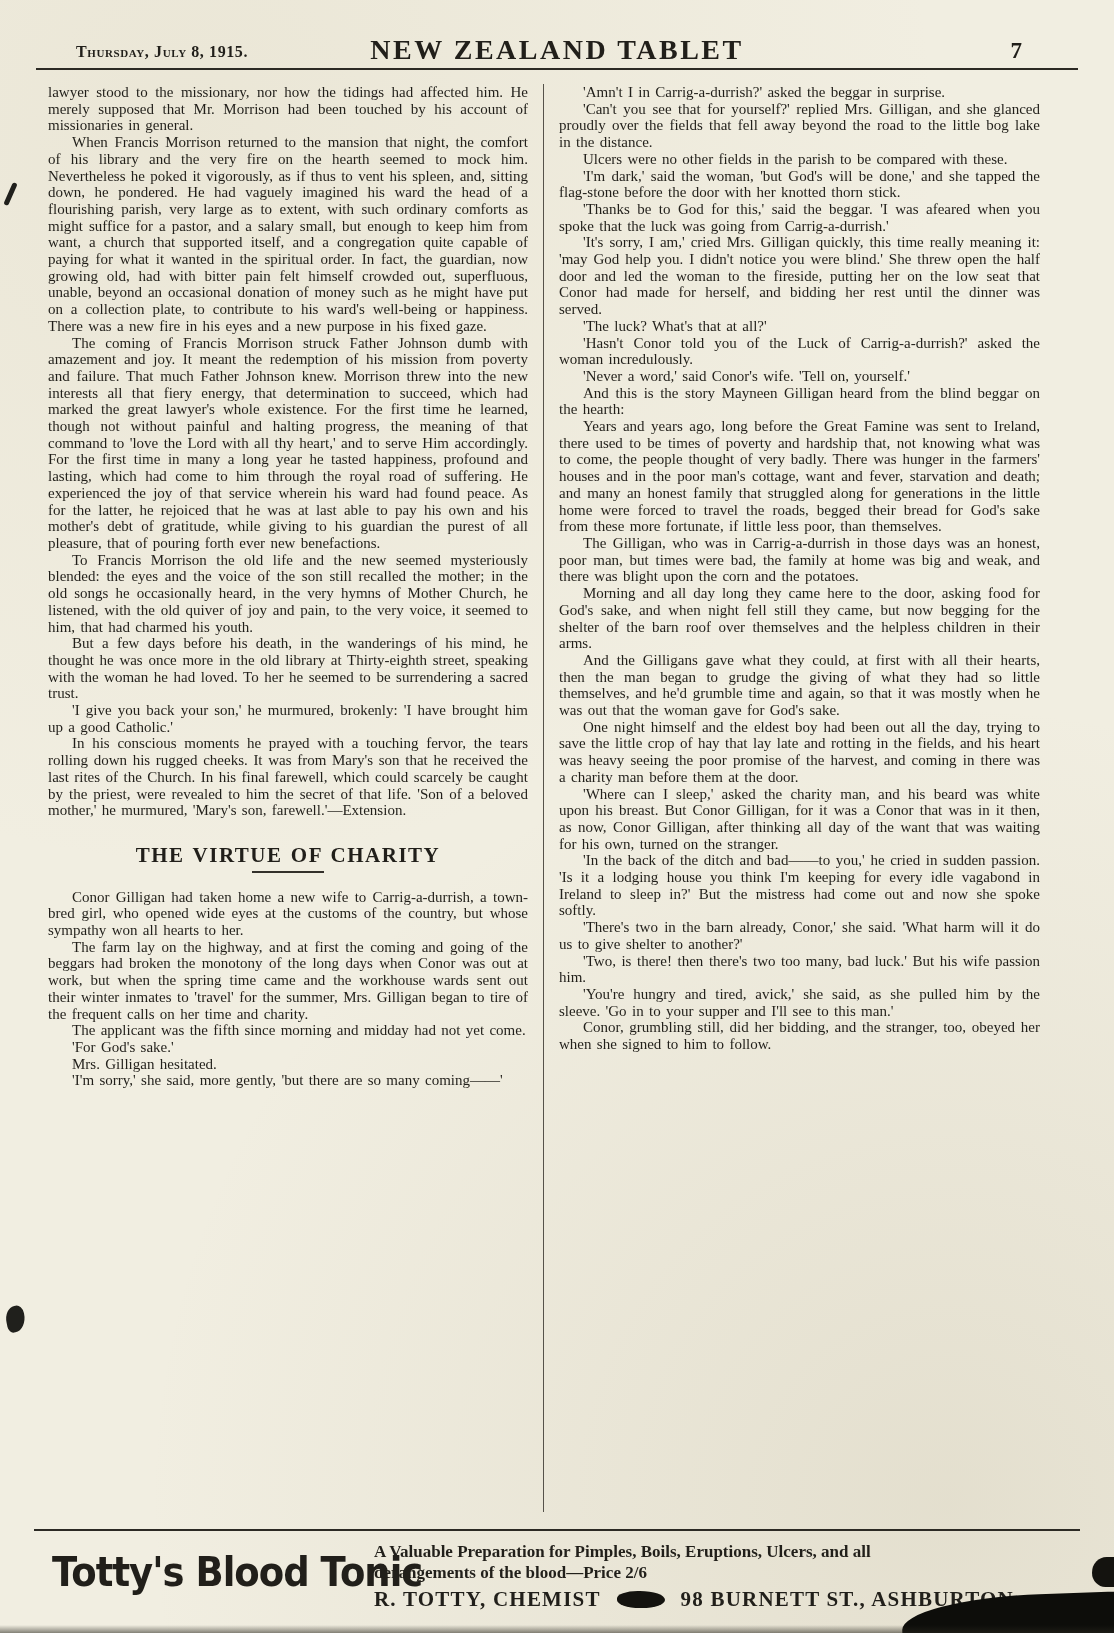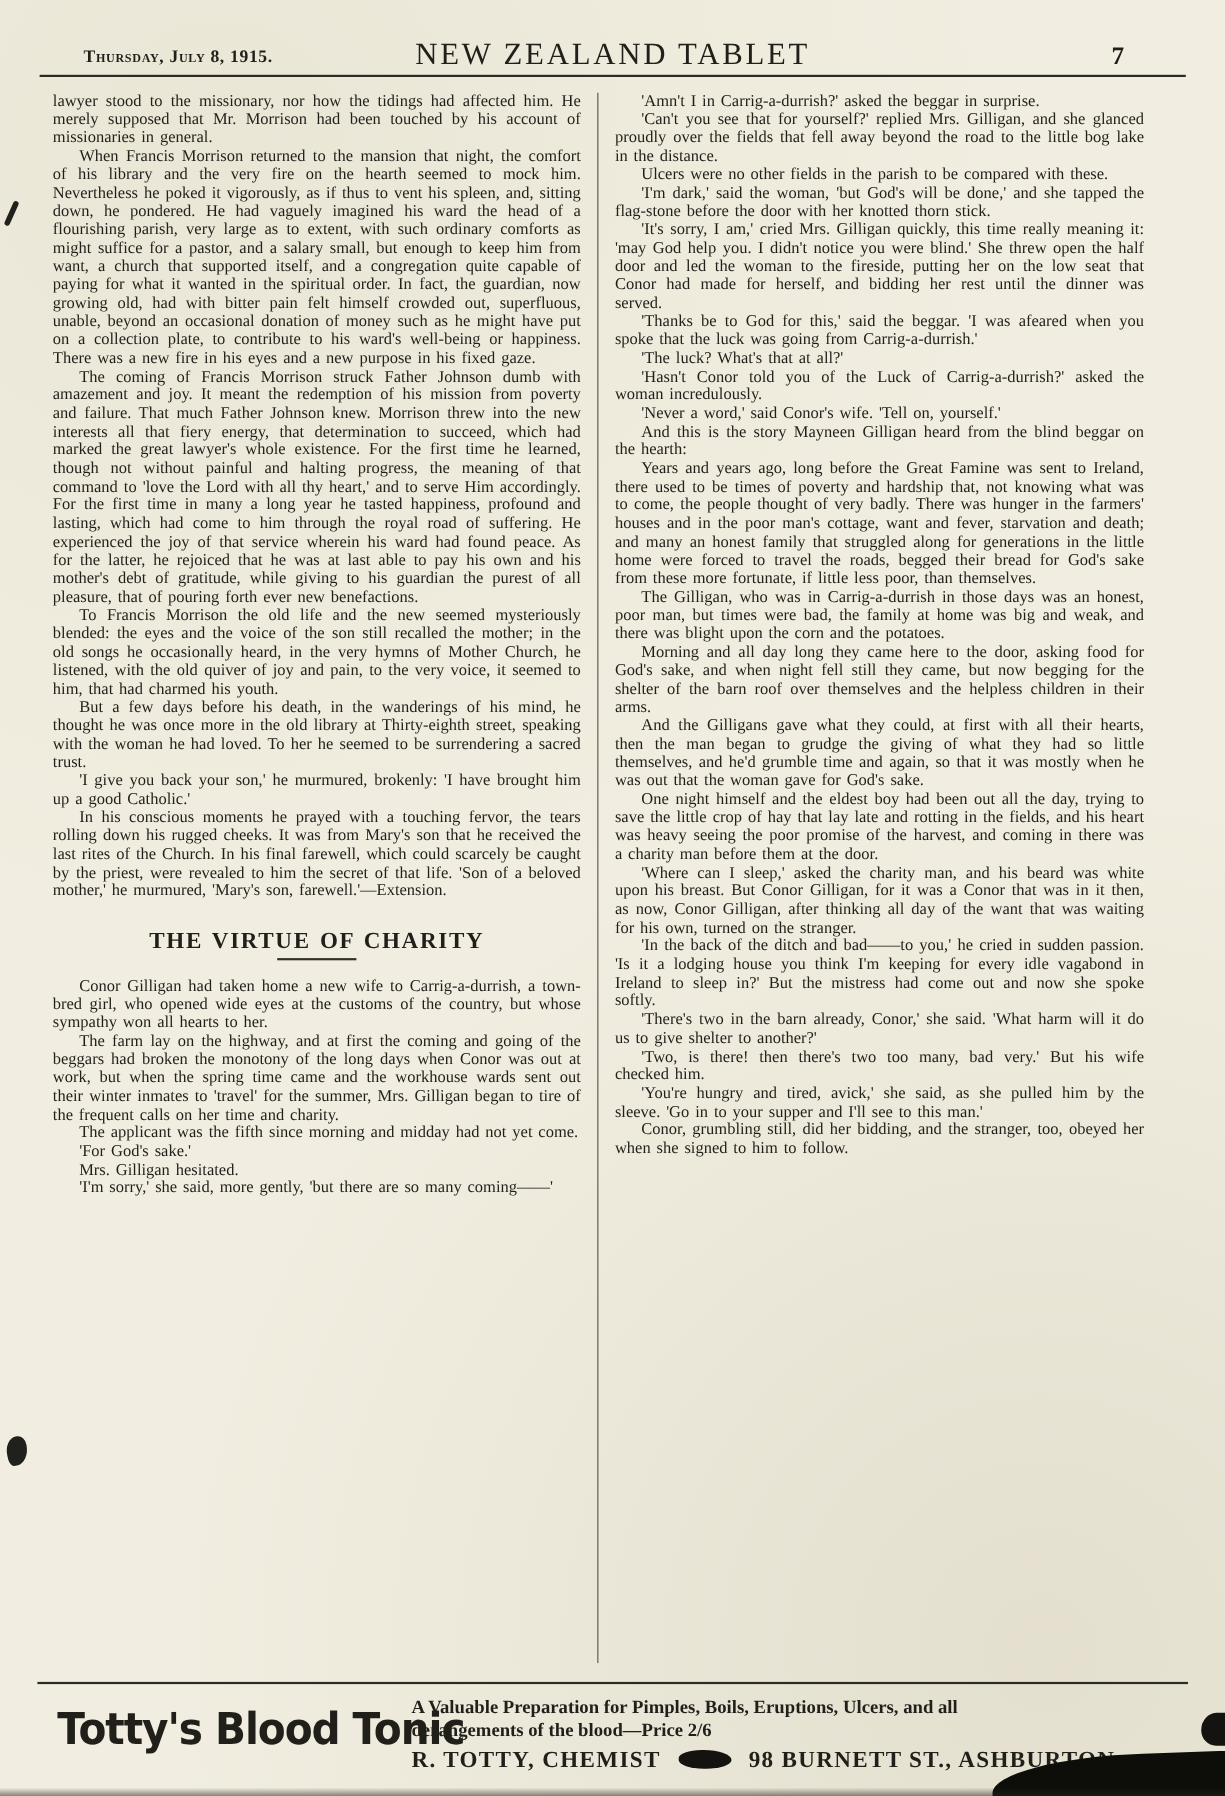--- a/index.html
+++ b/index.html
@@ -12,21 +12,21 @@
       radial-gradient(circle at 18% 8%, rgba(205,195,165,0.18), transparent 42%),
       radial-gradient(circle at 85% 92%, rgba(180,170,140,0.22), transparent 45%),
       #f1eee1;
     color:#211f1a;
     font-family:"Liberation Serif","DejaVu Serif",serif;
     overflow:hidden;
   }
   
   .masthead { position:relative; height:68px; margin:0 40px; }
   .issue-date { position:absolute; left:36px; bottom:7px; font-size:16px; font-variant:small-caps; letter-spacing:.6px; font-weight:bold; }
-  .paper-title { position:absolute; left:50%; transform:translateX(-50%); bottom:2px; font-size:28px; font-weight:normal; letter-spacing:2.5px; white-space:nowrap; }
+  .paper-title { position:absolute; left:50%; transform:translateX(-50%); bottom:2px; font-size:28px; font-weight:bold; letter-spacing:2.5px; white-space:nowrap; }
   .page-number { position:absolute; right:52px; bottom:4px; font-size:23px; font-weight:bold; }
   .head-rule { margin:0 36px; border-top:2px solid #2c2a24; }
   
   .columns { display:flex; margin:14px 48px 0 48px; height:1428px; overflow:hidden; }
   .col { text-align:justify; font-size:15px; line-height:16.7px; word-spacing:1.6px; }
   .col.left  { width:495px; padding-right:15px; }
   .col.right { width:496px; padding-left:15px; }
   .col-divider { width:1px; background:#56524a; }
   .story p { text-indent:24px; }
   .story.continuation p:first-child { text-indent:0; }
@@ -95,35 +95,35 @@
     </section>
 
     <div class="col-divider"></div>
 
     <section class="col right">
       <div class="story">
           <p>'Amn't I in Carrig-a-durrish?' asked the beggar in surprise.</p>
           <p>'Can't you see that for yourself?' replied Mrs. Gilligan, and she glanced proudly over the fields that fell away beyond the road to the little bog lake in the distance.</p>
           <p>Ulcers were no other fields in the parish to be compared with these.</p>
           <p>'I'm dark,' said the woman, 'but God's will be done,' and she tapped the flag-stone before the door with her knotted thorn stick.</p>
+          <p>'Thanks be to God for this,' said the beggar.  'I was afeared when you spoke that the luck was going from Carrig-a-durrish.'</p>
           <p>'It's sorry, I am,' cried Mrs. Gilligan quickly, this time really meaning it: 'may God help you.  I didn't notice you were blind.'  She threw open the half door and led the woman to the fireside, putting her on the low seat that Conor had made for herself, and bidding her rest until the dinner was served.</p>
-          <p>'Thanks be to God for this,' said the beggar.  'I was afeared when you spoke that the luck was going from Carrig-a-durrish.'</p>
           <p>'The luck?  What's that at all?'</p>
           <p>'Hasn't Conor told you of the Luck of Carrig-a-durrish?' asked the woman incredulously.</p>
           <p>'Never a word,' said Conor's wife.  'Tell on, yourself.'</p>
           <p>And this is the story Mayneen Gilligan heard from the blind beggar on the hearth:</p>
           <p>Years and years ago, long before the Great Famine was sent to Ireland, there used to be times of poverty and hardship that, not knowing what was to come, the people thought of very badly.  There was hunger in the farmers' houses and in the poor man's cottage, want and fever, starvation and death; and many an honest family that struggled along for generations in the little home were forced to travel the roads, begged their bread for God's sake from these more fortunate, if little less poor, than themselves.</p>
           <p>The Gilligan, who was in Carrig-a-durrish in those days was an honest, poor man, but times were bad, the family at home was big and weak, and there was blight upon the corn and the potatoes.</p>
           <p>Morning and all day long they came here to the door, asking food for God's sake, and when night fell still they came, but now begging for the shelter of the barn roof over themselves and the helpless children in their arms.</p>
           <p>And the Gilligans gave what they could, at first with all their hearts, then the man began to grudge the giving of what they had so little themselves, and he'd grumble time and again, so that it was mostly when he was out that the woman gave for God's sake.</p>
           <p>One night himself and the eldest boy had been out all the day, trying to save the little crop of hay that lay late and rotting in the fields, and his heart was heavy seeing the poor promise of the harvest, and coming in there was a charity man before them at the door.</p>
           <p>'Where can I sleep,' asked the charity man, and his beard was white upon his breast.  But Conor Gilligan, for it was a Conor that was in it then, as now, Conor Gilligan, after thinking all day of the want that was waiting for his own, turned on the stranger.</p>
           <p>'In the back of the ditch and bad——to you,' he cried in sudden passion.  'Is it a lodging house you think I'm keeping for every idle vagabond in Ireland to sleep in?'  But the mistress had come out and now she spoke softly.</p>
           <p>'There's two in the barn already, Conor,' she said.  'What harm will it do us to give shelter to another?'</p>
-          <p>'Two, is there! then there's two too many, bad very.'  But his wife checked him.</p>
+          <p>'Two, is there! then there's two too many, bad luck.'  But his wife passion him.</p>
           <p>'You're hungry and tired, avick,' she said, as she pulled him by the sleeve.  'Go in to your supper and I'll see to this man.'</p>
           <p>Conor, grumbling still, did her bidding, and the stranger, too, obeyed her when she signed to him to follow.</p>
         </div>
     </section>
   </main>
 
   <footer class="ad">
     <div class="ad-rule"></div>
     <div class="ad-body">
       <div class="ad-brand">Totty's Blood Tonic</div>

